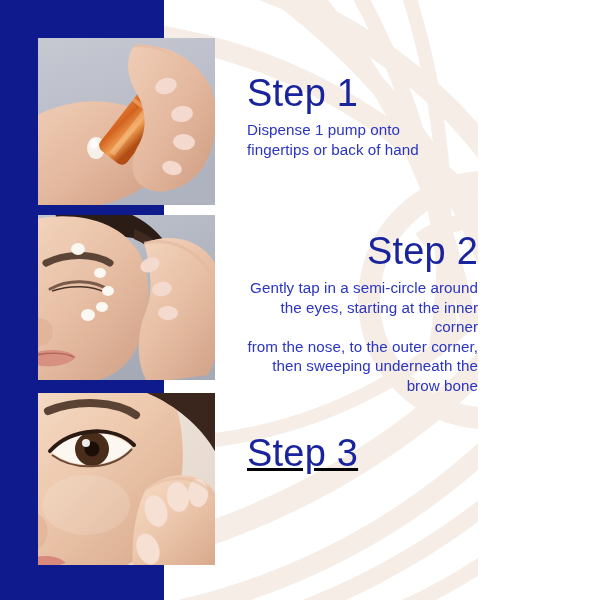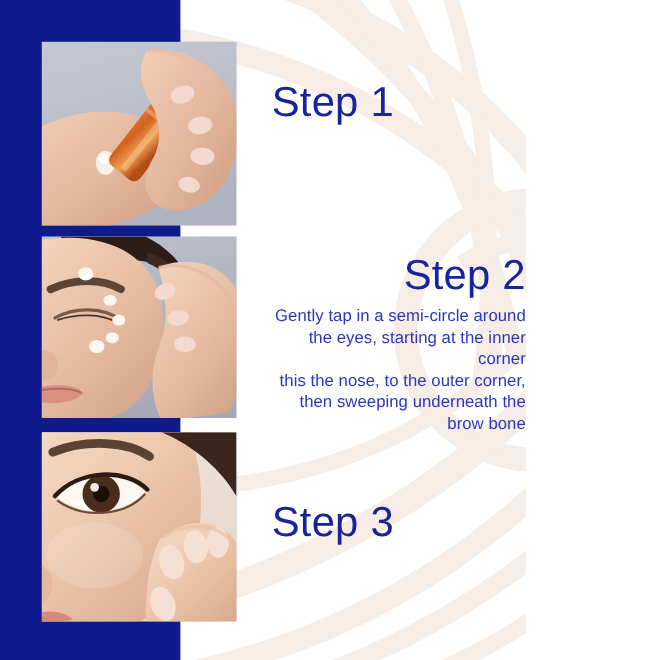--- a/index.html
+++ b/index.html
@@ -48,21 +48,21 @@
   #photo-2 { left:38px; top:215px; width:177px; height:165px; }
   #photo-3 { left:38px; top:393px; width:177px; height:172px; }
 
   
   .step-block {
     position:absolute;
     z-index:3;
   }
   #step-block-1 { left:247px; top:70px; }
   #step-block-2 { left:247px; top:228px;text-align:right; }
-  #step-block-3 { left:247px; top:452px; }
+  #step-block-3 { left:247px; top:430px;text-decoration:underline; }
 
   .step-title {
     font-size:38px;
     line-height:46px;
     font-weight:400;
     color:#1A २3A0;
     color:#18239C;
     letter-spacing:0.2px;
     white-space:nowrap;
   }
@@ -242,27 +242,29 @@
         <ellipse cx="140" cy="104" rx="11" ry="15" transform="rotate(-8 140 104)"></ellipse>
         <ellipse cx="160" cy="100" rx="10" ry="14" transform="rotate(-2 160 100)"></ellipse>
         <ellipse cx="110" cy="156" rx="11" ry="16" transform="rotate(-20 110 156)"></ellipse>
       </g>
       <path d="M108,96 C132,80 162,82 176,104" stroke="#E6BCA1" stroke-width="3" fill="none" opacity="0.55"></path>
     </svg>
   </div>
 
   <div class="step-block" id="step-block-1">
     <div class="step-title">Step 1</div>
+    <div class="step-body">Dispense 1 pump onto
+fingertips or back of hand</div>
   </div>
 
   <div class="step-block" id="step-block-2">
     <div class="step-title">Step 2</div>
     <div class="step-body">Gently tap in a semi-circle around
 the eyes, starting at the inner corner
-this the nose, to the outer corner,
+from the nose, to the outer corner,
 then sweeping underneath the brow bone</div>
   </div>
 
   <div class="step-block" id="step-block-3">
     <div class="step-title">Step 3</div>
   </div>
 
 </div>
 
 </body></html>

